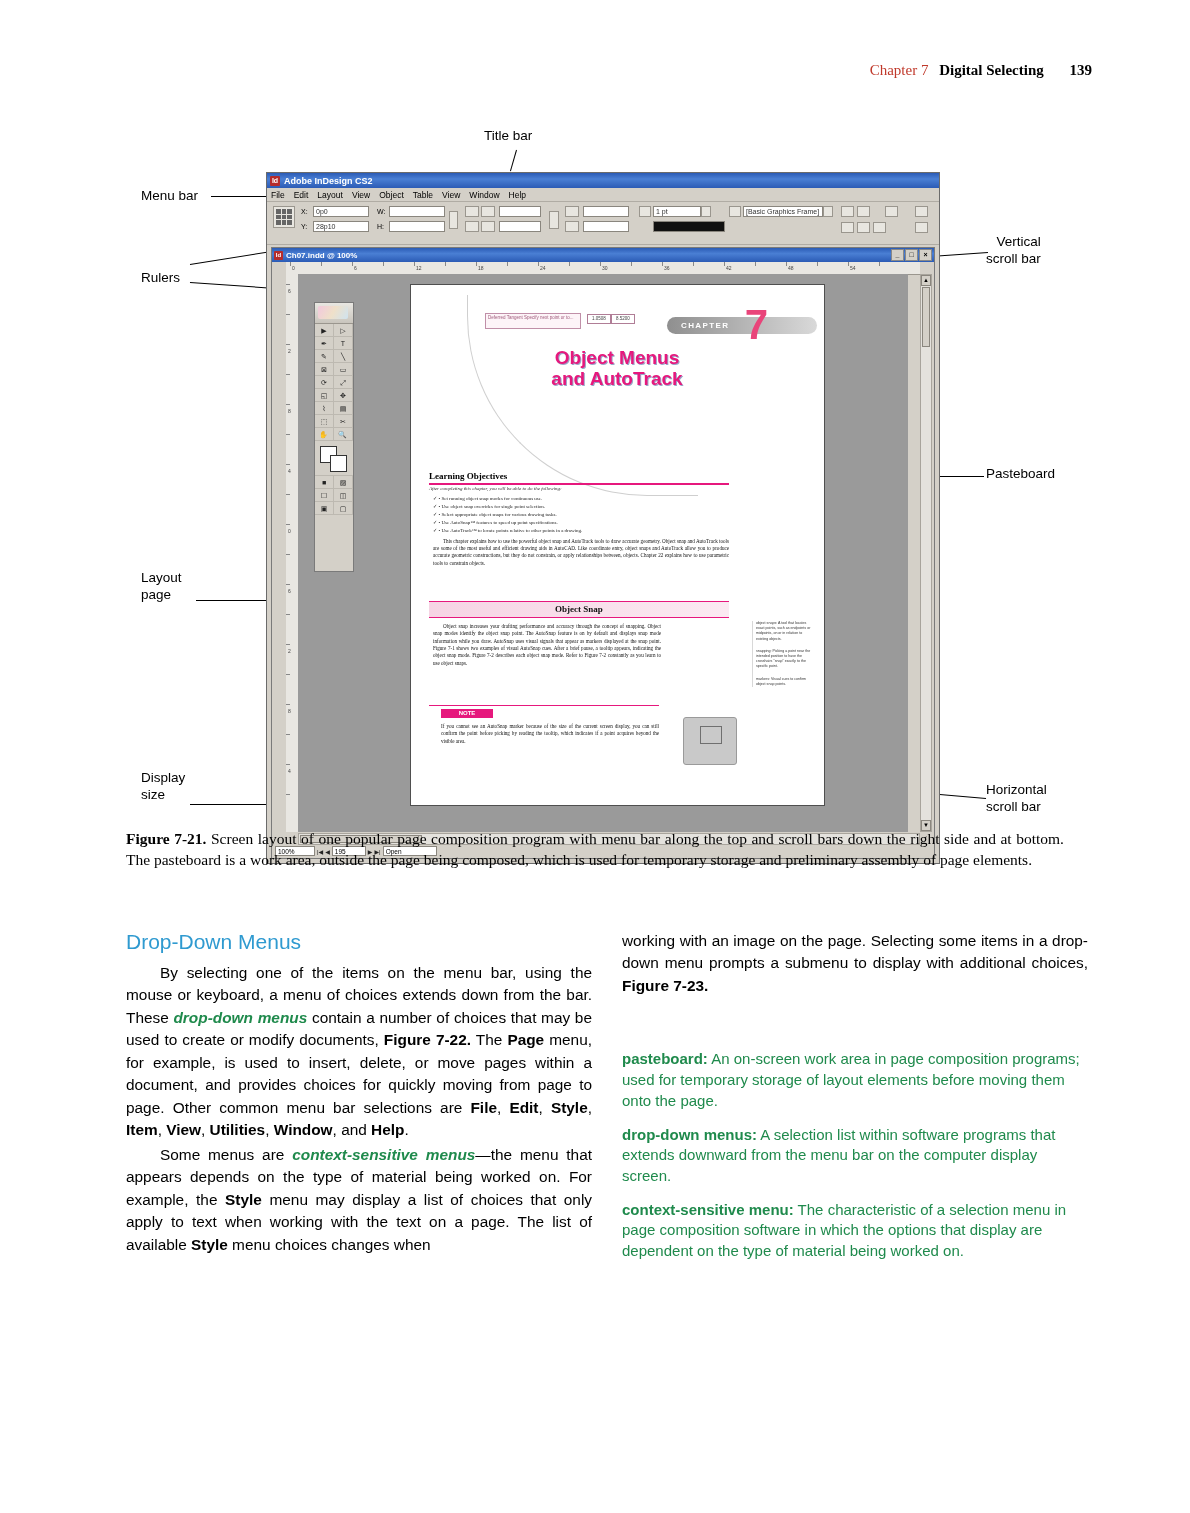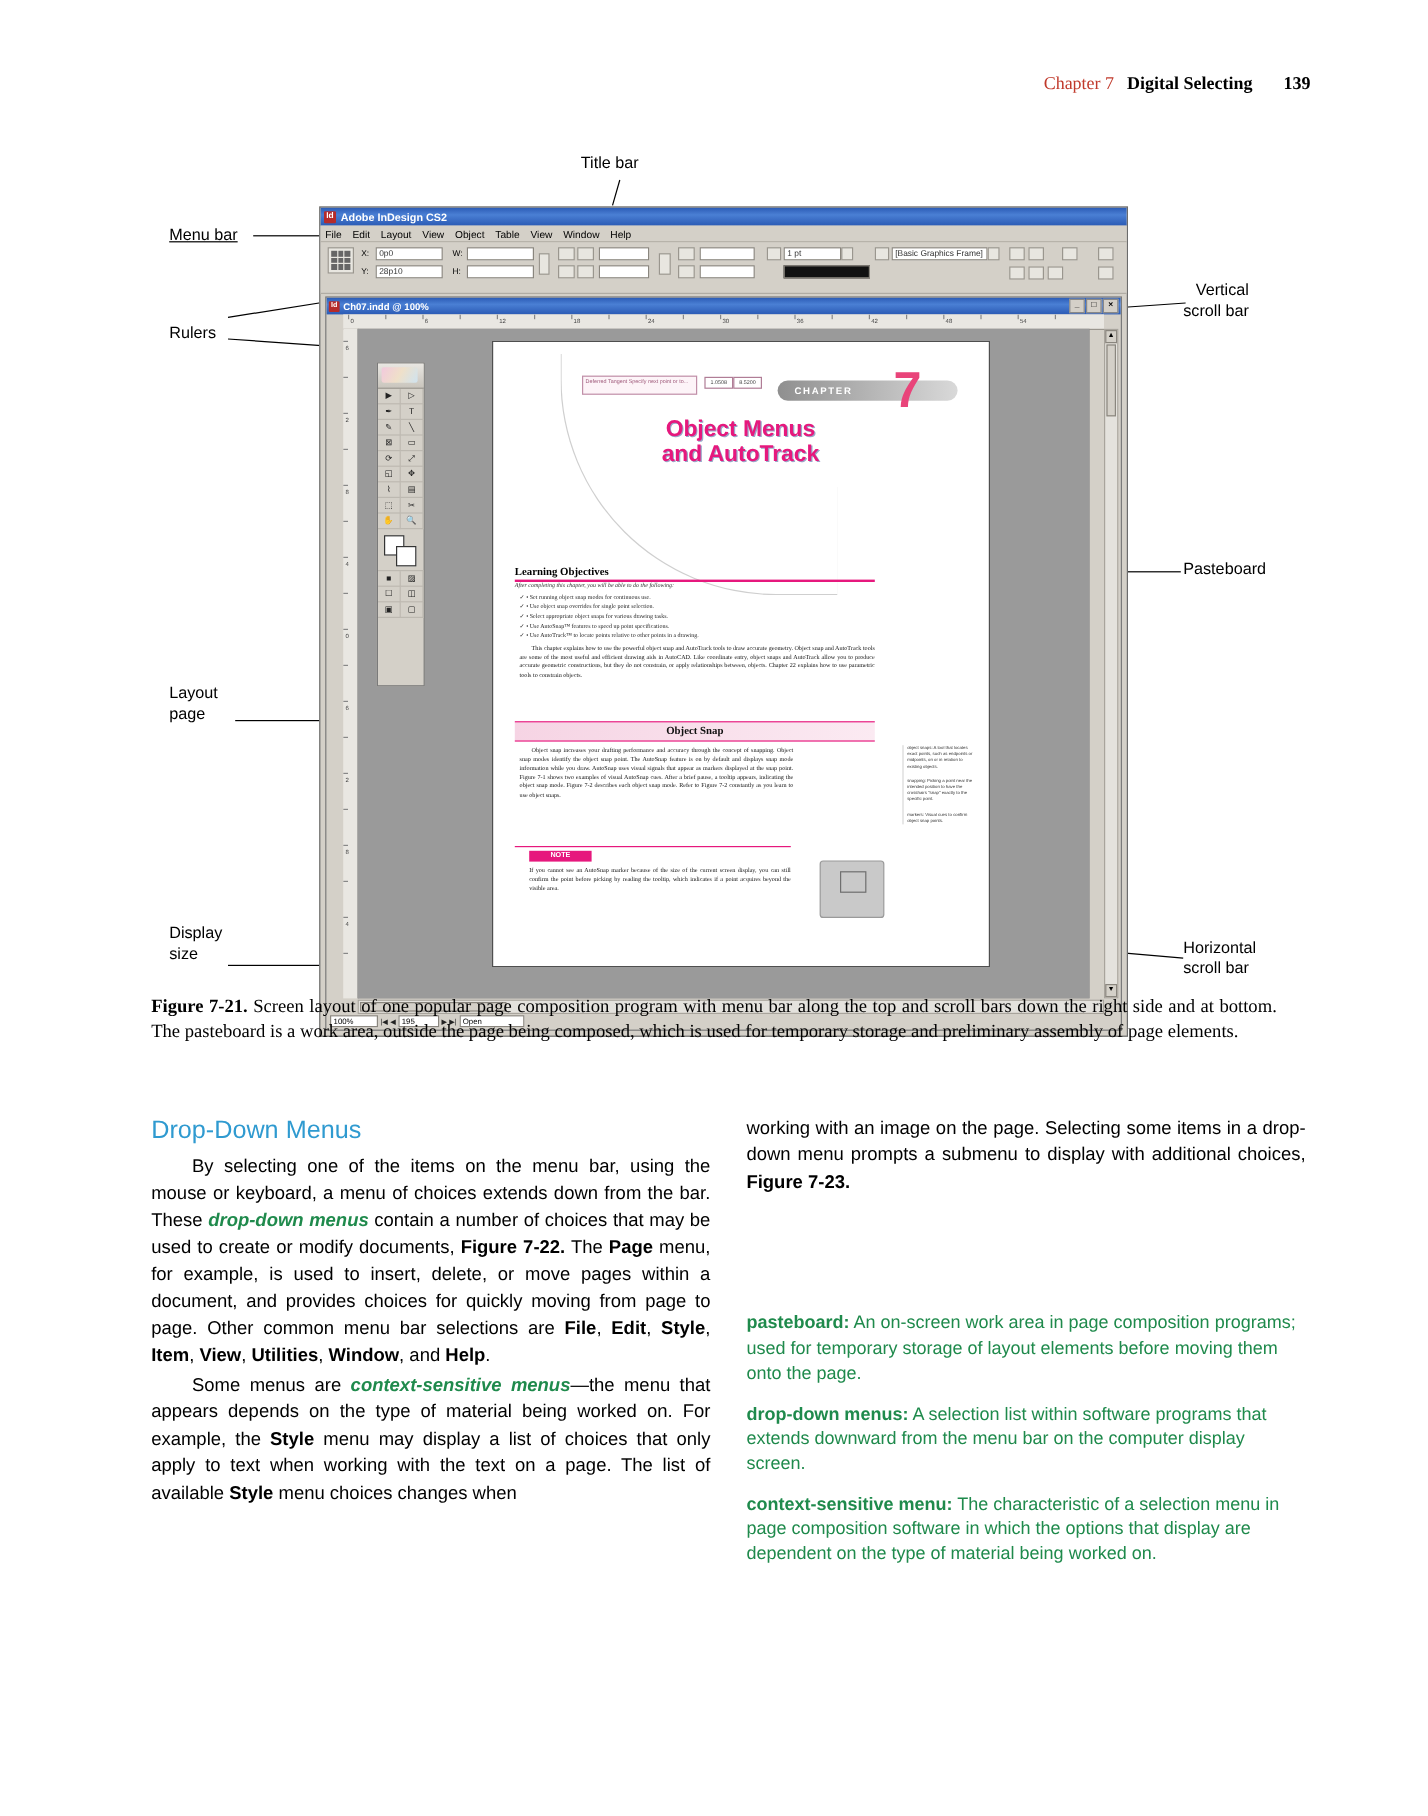--- a/index.html
+++ b/index.html
@@ -282,21 +282,21 @@
   .tb-colors {
     height: 34px;
     position: relative;
     border-bottom: 1px solid #bdb9b1;
   }
   .tb-colors .sw1 { position:absolute; left:5px; top:5px; width:15px; height:15px; background:#fff; border:1px solid #333;}
   .tb-colors .sw2 { position:absolute; left:15px; top:14px; width:15px; height:15px; background:#fff; border:1px solid #333;}
 
   
   .chap-bar {
-    position: absolute; right: 26px; top: 32px;
+    position: absolute; right: 7px; top: 32px;
     width: 150px; height: 17px;
     background: linear-gradient(to right,#8f8f8f,#d9d9d9);
     border-radius: 9px;
   }
   .chap-bar span {
     color:#fff; font-family:"Liberation Sans",sans-serif;
     font-size: 8px; letter-spacing: 1.4px; font-weight:bold;
     position:absolute; left: 14px; top: 4px;
   }
   .chap-num {
@@ -452,21 +452,21 @@
     line-height: 1.46;
     margin: 0 0 2px 0;
     text-align: justify;
     text-indent: 34px;
     color: #000;
   }
   p.body.noind { text-indent: 0; }
   .term { font-weight: bold; font-style: italic; color: #1f8a4c; }
   .bold { font-weight: bold; }
 
-  .glossary { margin-top: 96px; }
+  .glossary { margin-top: 52px; }
   .gl-item {
     font-family: "Liberation Sans", sans-serif;
     font-size: 15px;
     line-height: 1.38;
     color: #1f8a4c;
     margin-bottom: 13px;
   }
   .gl-item b { font-weight: bold; }
 </style>
 </head>
@@ -476,21 +476,21 @@
   <span class="chap">Chapter 7</span>
   <span class="sec">Digital Selecting</span>
   <span class="pgno">139</span>
 </div>
 
 <div class="figure-area">
 
   <div class="callout" style="left:484px; top:18px;">Title bar</div>
   <div class="leader" style="left:516px; top:40px; width:1px; height:22px; transform:rotate(16deg); transform-origin: top center;"></div>
 
-  <div class="callout" style="left:141px; top:78px;text-decoration:underline;">Menu bar</div>
+  <div class="callout" style="left:141px; top:78px;">Menu bar</div>
   <div class="leader" style="left:211px; top:86px; width:56px; height:1px;"></div>
 
   <div class="callout" style="left:141px; top:160px;">Rulers</div>
   <div class="leader" style="left:190px; top:154px; width:94px; height:1px; transform:rotate(-9deg); transform-origin:left center;"></div>
   <div class="leader" style="left:190px; top:172px; width:96px; height:1px; transform:rotate(4deg); transform-origin:left center;"></div>
 
   <div class="callout" style="left:141px; top:460px;">Layout
 page</div>
   <div class="leader" style="left:196px; top:490px; width:324px; height:1px;"></div>
   <div class="arrow" style="left:512px; top:486px; border-top:4px solid transparent; border-bottom:4px solid transparent; border-left:9px solid #000;"></div>

